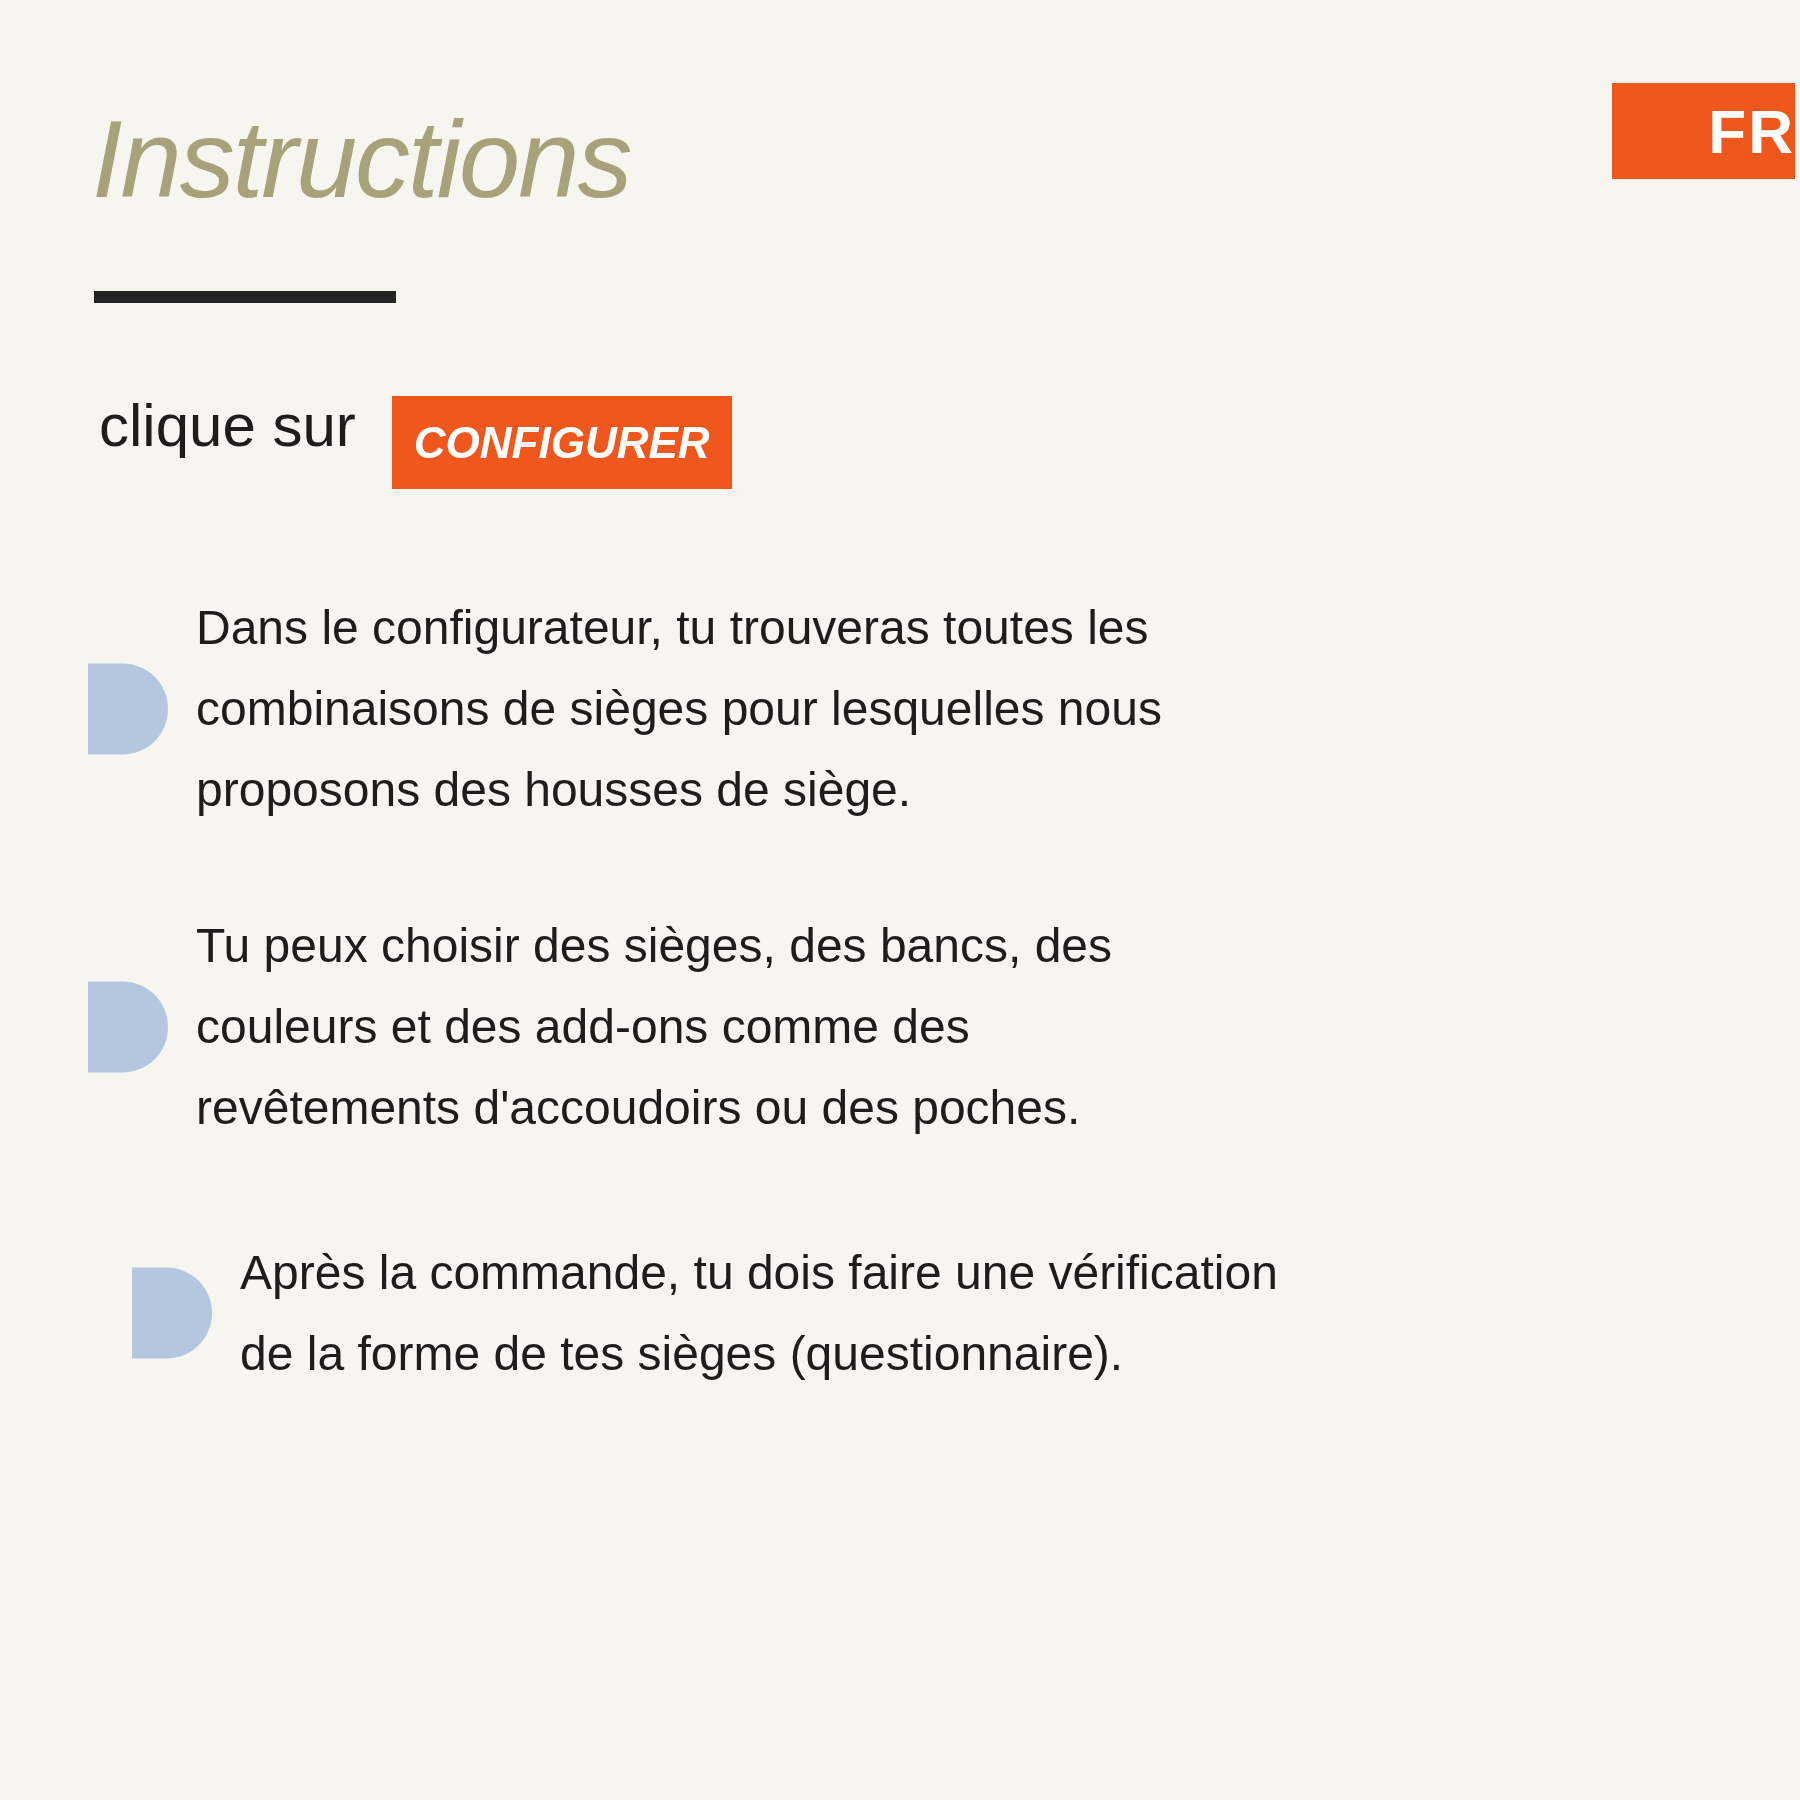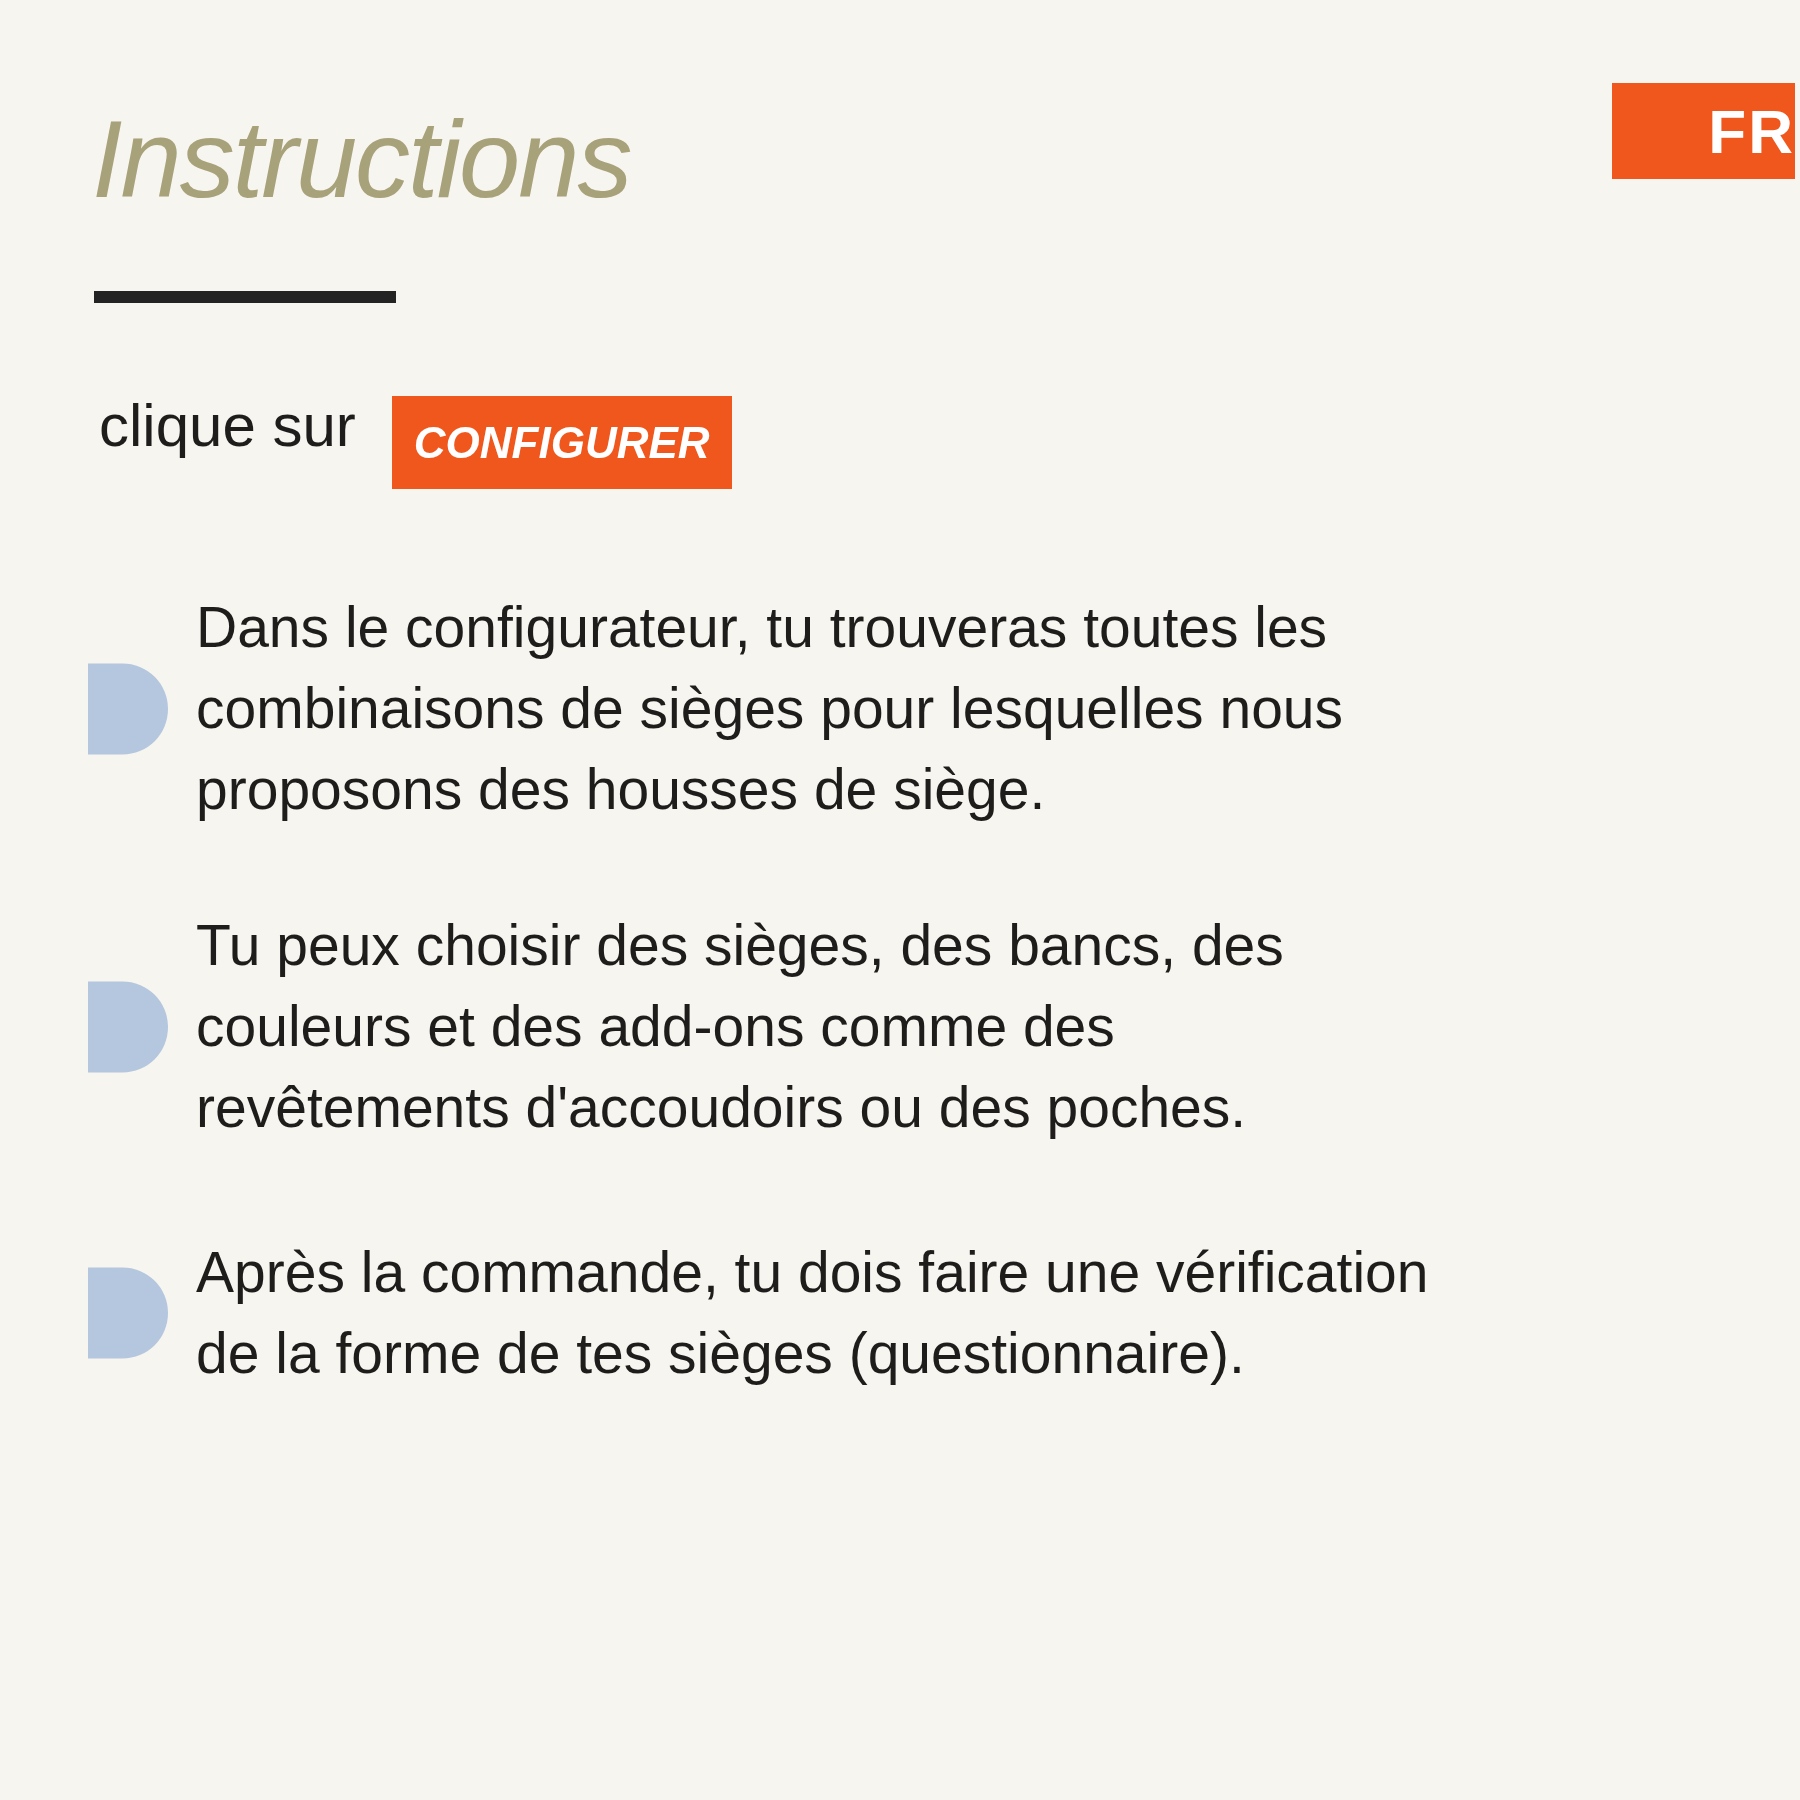--- a/index.html
+++ b/index.html
@@ -64,26 +64,26 @@
   }
   .bullet-row .marker{
     position:absolute;left:-108px;top:50%;
     transform:translateY(-50%);
     width:80px;height:91px;
     background:var(--bullet-blue);
     border-radius:0 48px 48px 0;
   }
   .bullet-text{
     color:var(--text-dark);
-    font-size:57px;font-weight:400;line-height:81px;
+    font-size:48px;font-weight:400;line-height:81px;
     white-space:pre-line;
   }
   .b1{top:587px;}
   .b2{top:905px;}
-  .b3{top:1232px;}
+  .b3{top:1232px;margin-left:44px;}
   .b4{top:1479px;}
 </style>
 </head>
 <body>
 
 <div class="canvas">
 
   <div class="badge">
     <span>FR</span>
   </div>

